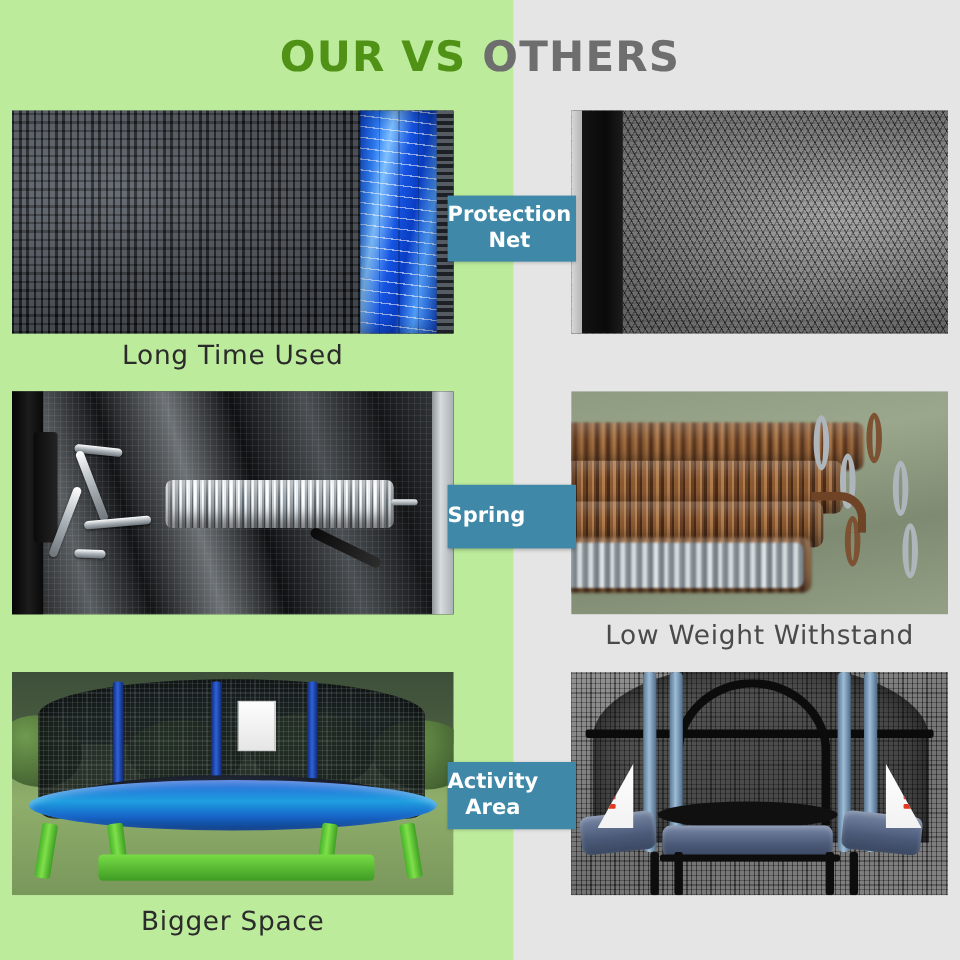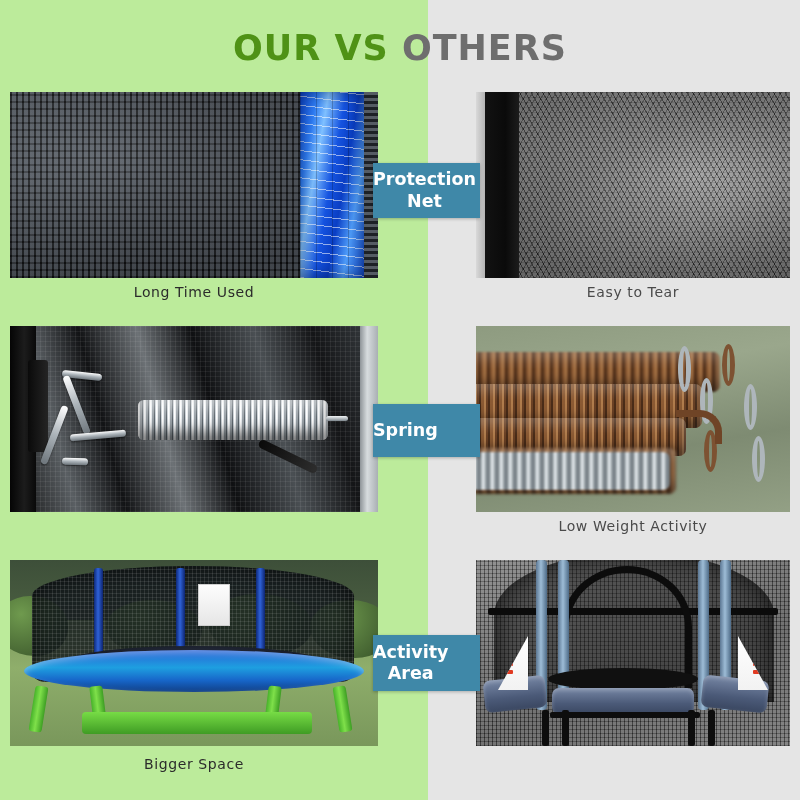--- a/index.html
+++ b/index.html
@@ -34,21 +34,21 @@
   .title-green { color:#4f9216; }
   .title-gray  { color:#6e6e6e; }
 
   
   .cell { position:absolute; overflow:hidden; }
   .photo { position:absolute; inset:0; overflow:hidden; }
 
   .caption {
     position:absolute; width:100%; text-align:center;
     font-family:"DejaVu Sans", sans-serif;
-    font-size:14px; letter-spacing:.6px;
+    font-size:22px; letter-spacing:.6px;
     color:#2b2b2b; white-space:nowrap;
   }
   .caption.on-gray { color:#4a4a4a; }
 
   
   .cell-l { left:10px; width:368px; }
   .cell-r { left:476px; width:314px; }
   .row1 { top:92px; height:186px; }
   .row2 { top:326px; height:186px; }
   .row3 { top:560px; height:186px; }
@@ -339,21 +339,20 @@
   </div>
   <div class="caption" style="left:10px; width:368px; top:284px;">Long Time Used</div>
 
   <div class="cell cell-r row1">
     <div class="photo">
       <div class="net-hex"></div>
       <div class="hex-leftedge"></div>
       <div class="hex-band"></div>
     </div>
   </div>
-  <div class="caption on-gray" style="left:476px; width:314px; top:284px;">Easy to Tear</div>
 
   <div class="center-label lbl1">
     <div>
       <span>Protection</span><br>
       <span>Net</span>
     </div>
   </div>
 
   <div class="cell cell-l row2">
     <div class="photo">
@@ -385,21 +384,21 @@
       <div class="chain-wrap">
         <div class="chain-l" style="left:8px;  top:20px;"></div>
         <div class="chain-l" style="left:30px; top:52px;"></div>
         <div class="chain-r" style="left:52px; top:18px;"></div>
         <div class="chain-l" style="left:74px; top:58px;"></div>
         <div class="chain-r" style="left:34px; top:104px;"></div>
         <div class="chain-l" style="left:82px; top:110px;"></div>
       </div>
     </div>
   </div>
-  <div class="caption on-gray" style="left:476px; width:314px; top:518px;">Low Weight Activity</div>
+  <div class="caption on-gray" style="left:476px; width:314px; top:518px;">Low Weight Withstand</div>
 
   <div class="center-label lbl2">
     <span>Spring</span>
   </div>
 
   <div class="cell cell-l row3">
     <div class="photo">
       <div class="yard"></div>
       <div class="yard-wall"></div>
       <div class="bush" style="left:-14px; top:36px; width:72px; height:60px;"></div>

